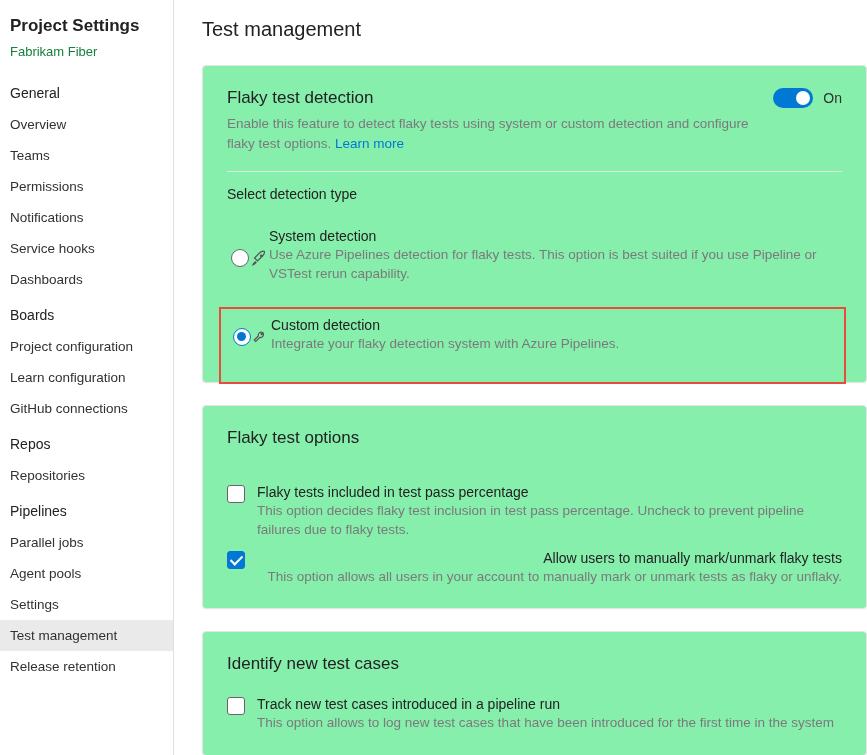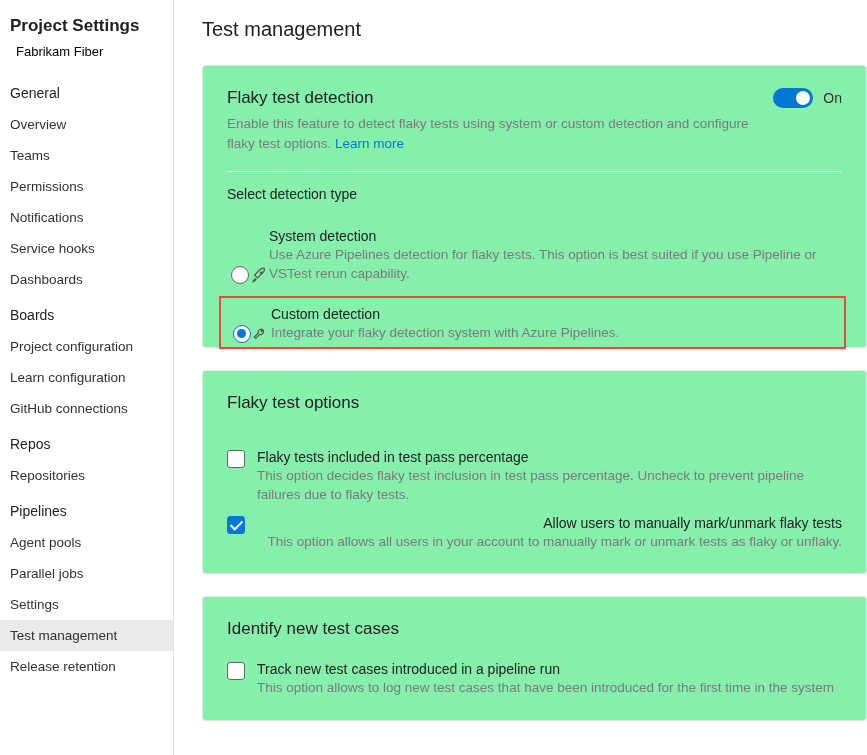--- a/index.html
+++ b/index.html
@@ -25,22 +25,22 @@
     .sidebar::-webkit-scrollbar-track { background: #f0f0f0; }
     .sidebar::-webkit-scrollbar-thumb { background: #c8c8c8; border-radius: 4px; }
     .sidebar-title {
       font-size: 17px;
       font-weight: 600;
       padding: 16px 10px 4px 10px;
       color: #222;
     }
     .sidebar-subtitle {
       font-size: 13px;
-      color: #000000;
-      padding: 4px 10px 14px 16px;
+      color: #15803d;
+      padding: 4px 10px 14px 10px;
     }
     .sidebar-heading {
       font-size: 14px;
       font-weight: 400;
       padding: 12px 10px 8px 10px;
       color: #222;
     }
     .sidebar-item {
       padding: 8px 10px;
       font-size: 13.5px;
@@ -90,27 +90,27 @@
       background: #0078d4; position: relative; cursor: pointer;
     }
     .toggle-knob {
       position: absolute; top: 3px; right: 3px;
       width: 14px; height: 14px; border-radius: 50%; background: #fff;
     }
     .toggle-label { font-size: 14px; color: #323130; }
     .divider { border: none; border-top: 1px solid #e5e5e5; margin: 18px 0 14px 0; }
     .subheading { font-size: 14px; color: #222; margin-bottom: 18px; }
     .radio-row {
-      display: flex; align-items: flex-end; 
+      display: flex; align-items: center; 
       padding: 8px 0 8px 4px;
     }
     .radio-row.highlighted {
       border: 2.5px solid #e84c3d;
-      margin: 4px -4px -2px -8px;
-      padding: 8px 4px 4px 12px;
+      margin: 15px -4px -2px -8px;
+      padding: 8px 4px 28px 12px;
     }
     .radio {
       width: 18px; height: 18px; border-radius: 50%;
       border: 1.5px solid #666; flex-shrink: 0; cursor: pointer;
       margin-top: 4px; position: relative; background: #fff;
     }
     .radio.checked { border-color: #0078d4; }
     .radio.checked::after {
       content: ""; position: absolute; top: 3px; left: 3px;
       width: 9px; height: 9px; border-radius: 50%; background: #0078d4;
@@ -151,22 +151,22 @@
 
   <div class="sidebar-heading">Boards</div>
   <div class="sidebar-item">Project configuration</div>
   <div class="sidebar-item">Learn configuration</div>
   <div class="sidebar-item">GitHub connections</div>
 
   <div class="sidebar-heading">Repos</div>
   <div class="sidebar-item">Repositories</div>
 
   <div class="sidebar-heading">Pipelines</div>
+  <div class="sidebar-item">Parallel jobs</div>
   <div class="sidebar-item">Agent pools</div>
-  <div class="sidebar-item">Parallel jobs</div>
   <div class="sidebar-item">Settings</div>
   <div class="sidebar-item active">Test management</div>
   <div class="sidebar-item">Release retention</div>
 </div>
 
 <div class="main">
   <div class="main-title">Test management</div>
 
   <div class="card" style="padding-bottom:0;">
     <div class="card-header-row">

